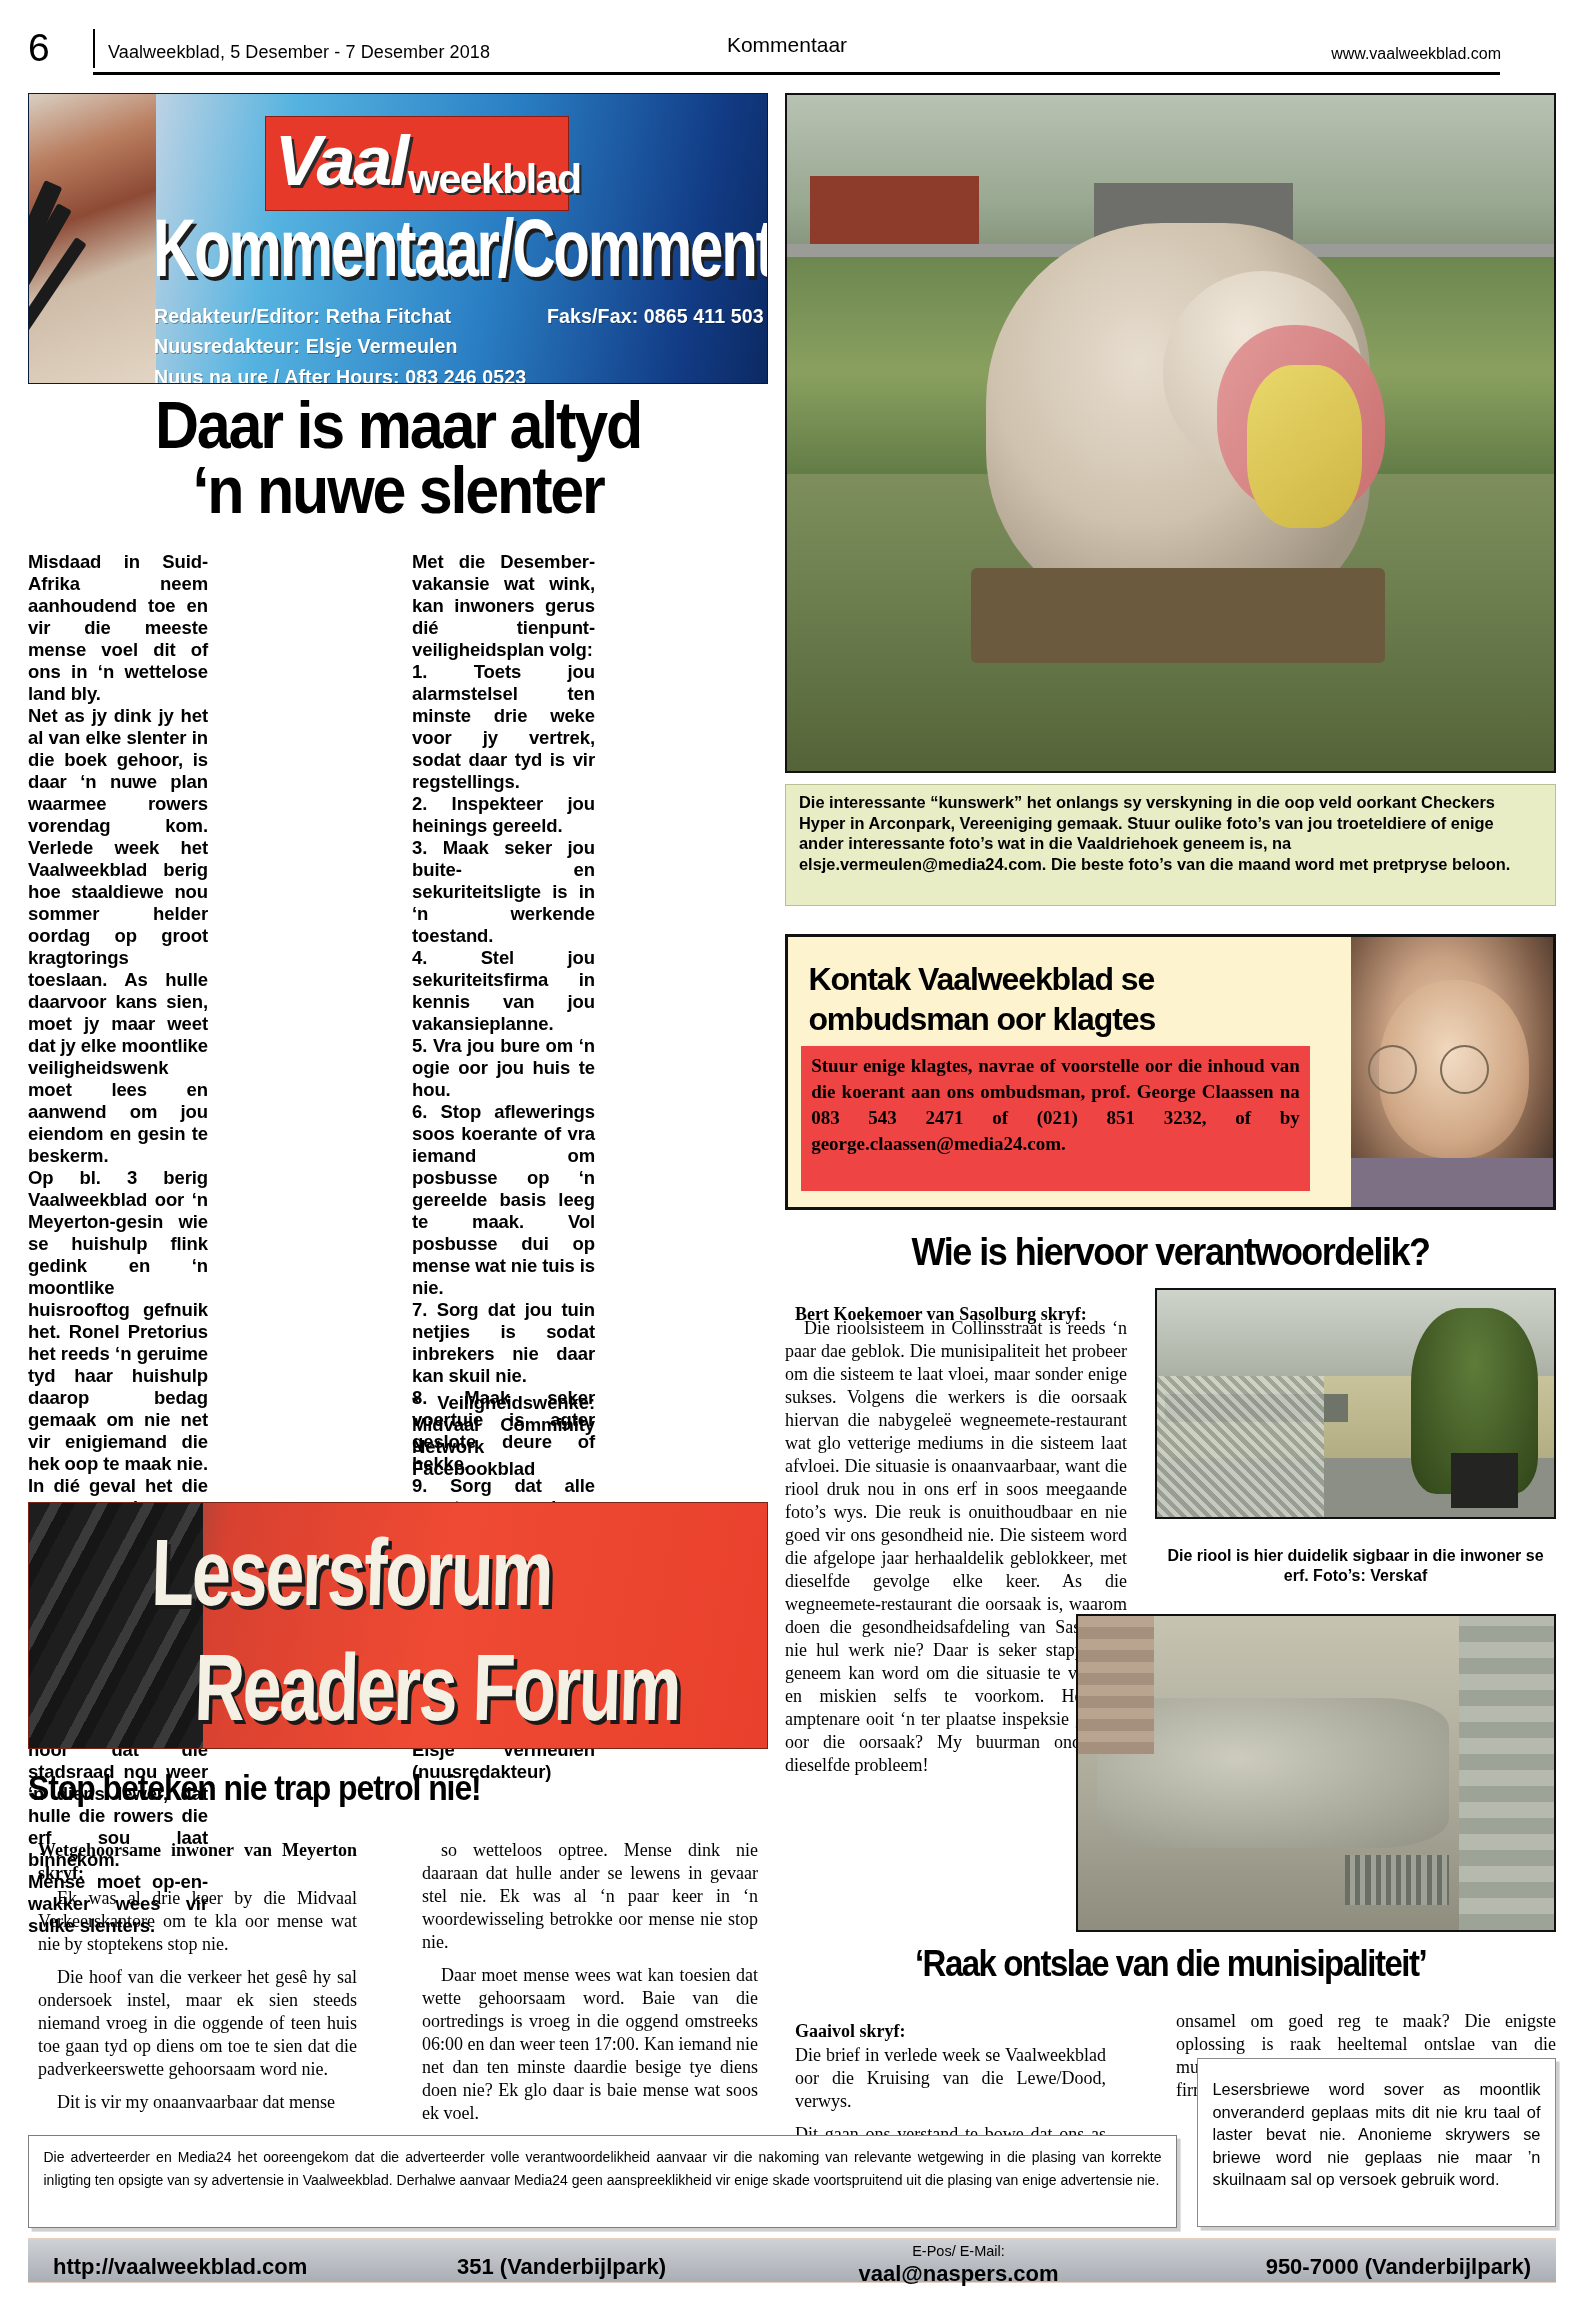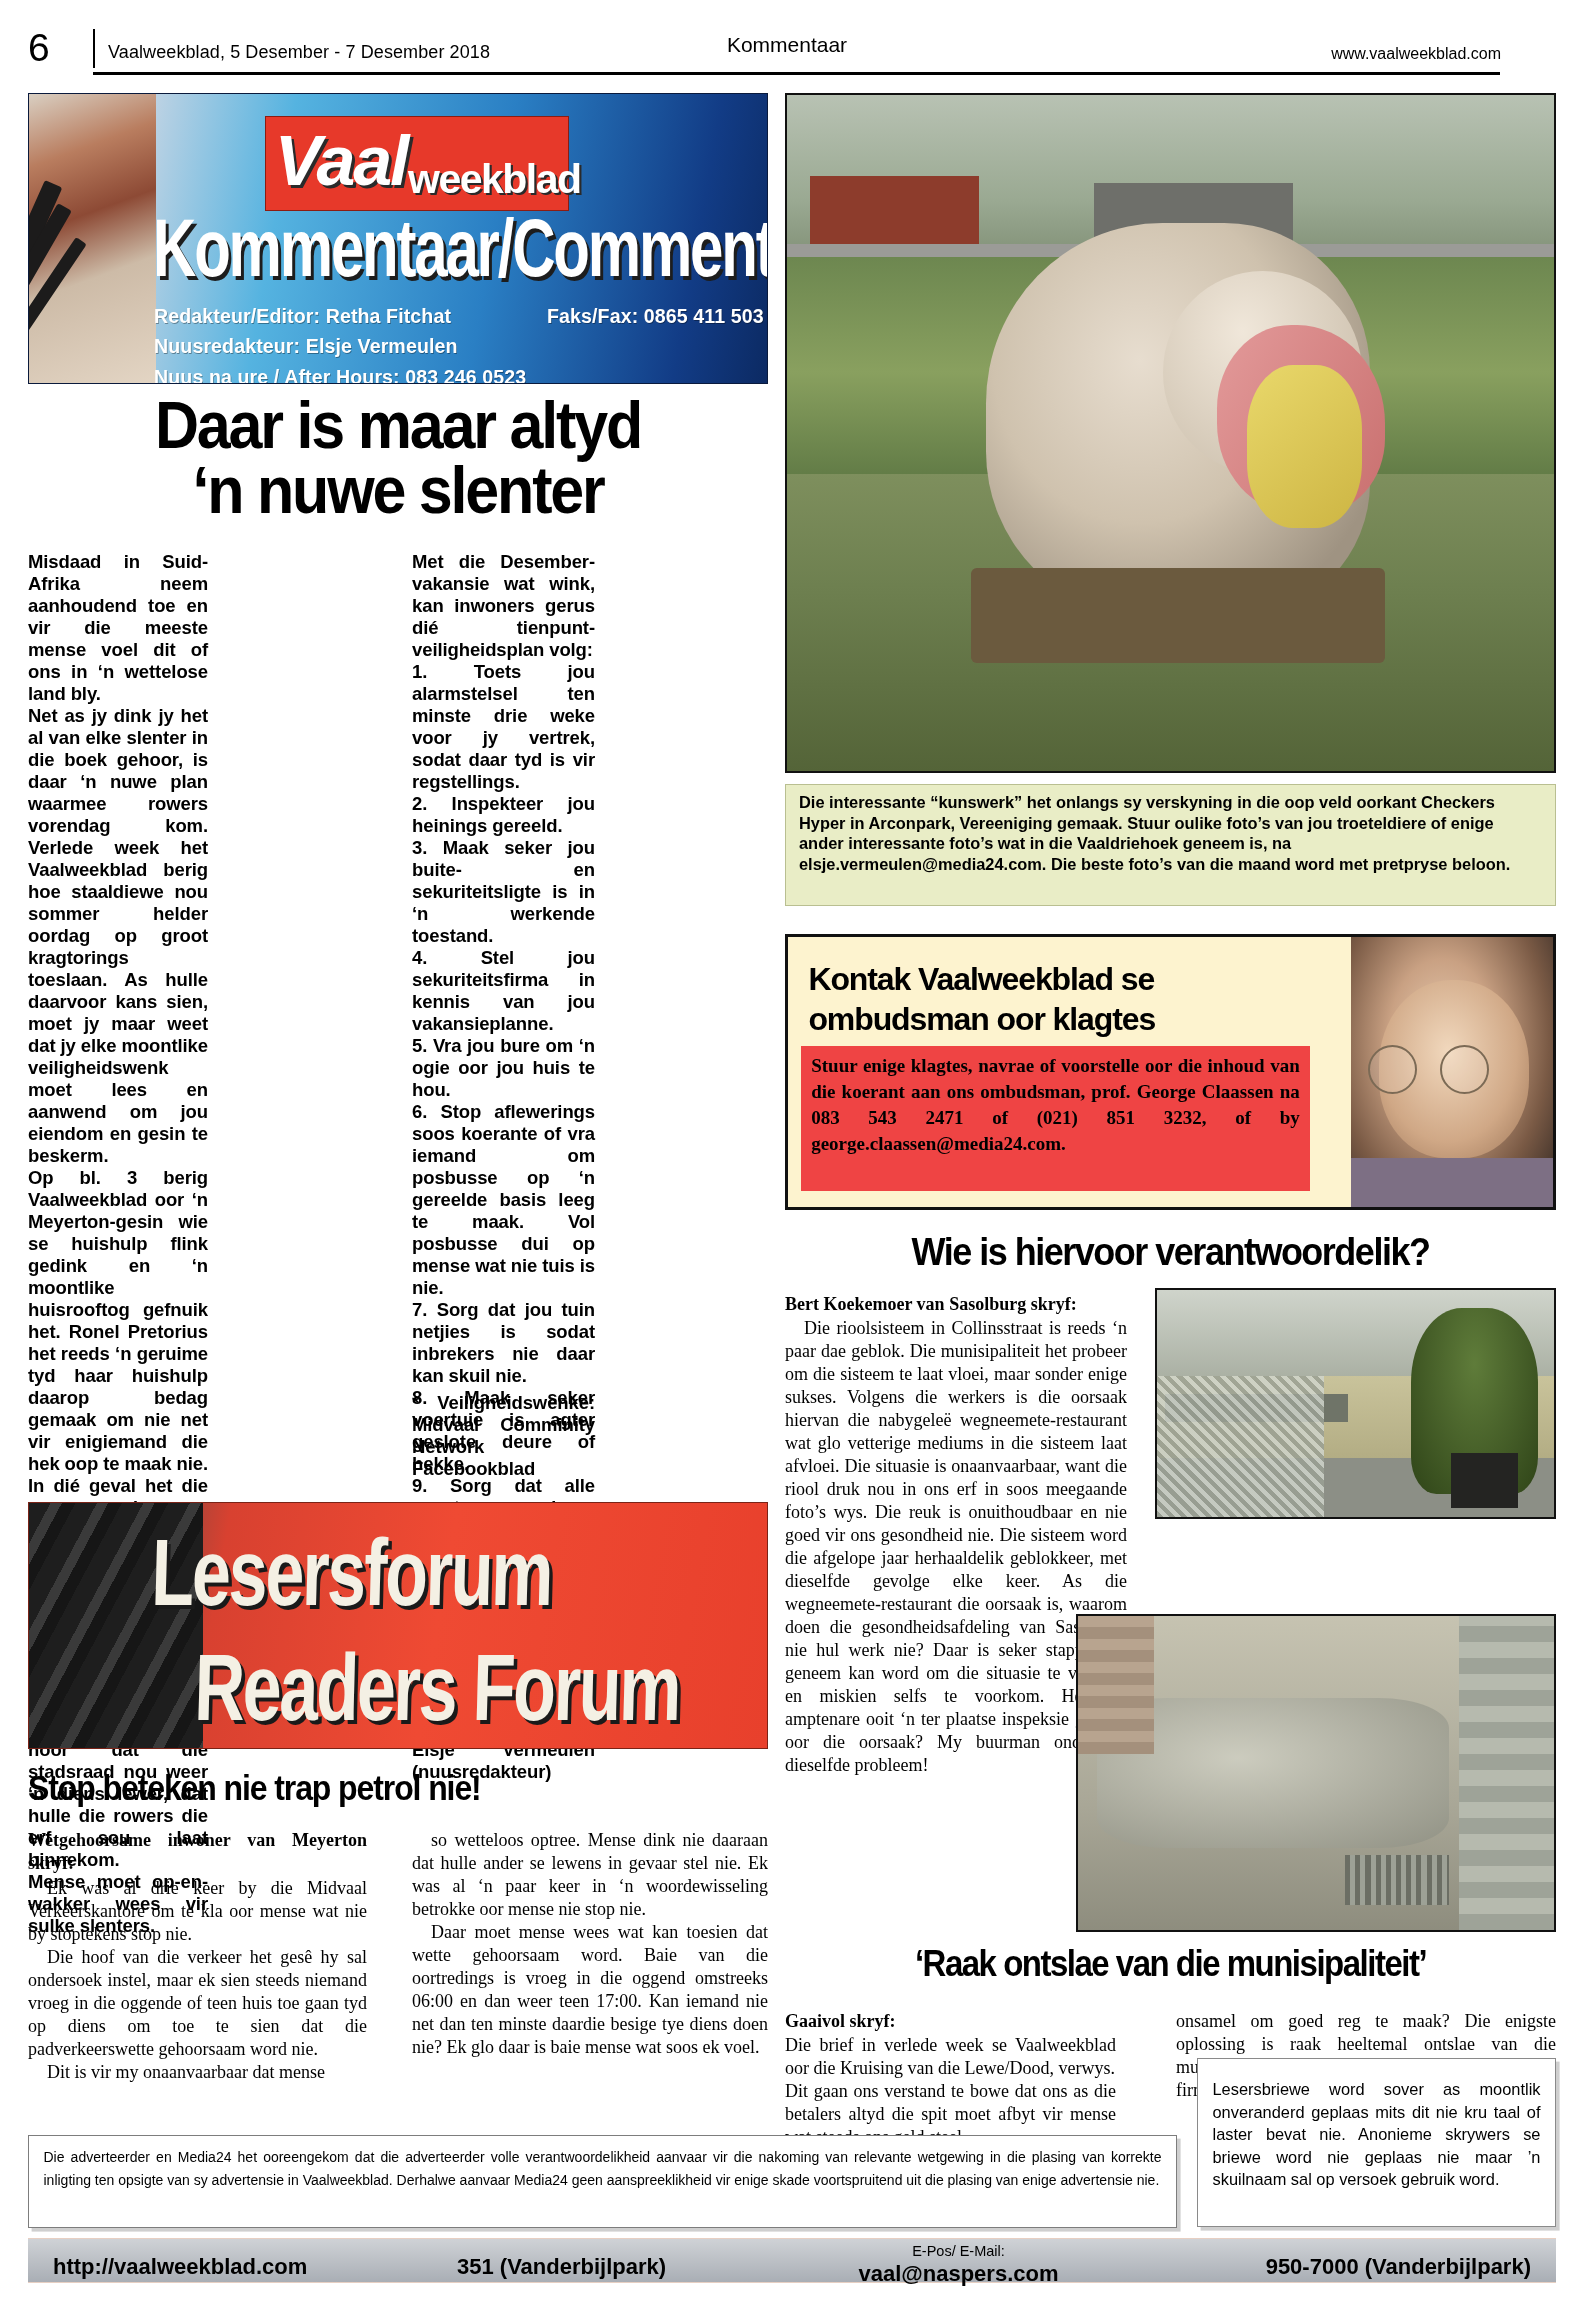--- a/index.html
+++ b/index.html
@@ -93,21 +93,21 @@
      background:rgba(255,255,255,.12);}
   .omb-collar{position:absolute;left:0;bottom:0;width:100%;height:18%;background:#7d6f84;}
 
   
   .sec-head{position:absolute;text-align:center;font-weight:bold;letter-spacing:-1.5px;
      transform:scaleY(1.1);transform-origin:center top;}
 
   
   .serif-col{position:absolute;font-family:"Liberation Serif",serif;font-size:18px;line-height:23px;
      text-align:justify;}
-  .serif-col p{margin:0;}
+  .serif-col p{margin:10px;}
   .serif-col .lead{font-weight:bold;}
   .indent{text-indent:19px;}
 
   
   .sew1{left:1155px;top:1288px;width:401px;height:231px;background:#8c8f86;}
   .sew1 .s-wall{position:absolute;left:0;top:0;width:100%;height:42%;
      background:linear-gradient(#cfd4cb,#a7ada0);}
   .sew1 .s-water{position:absolute;left:0;top:38%;width:100%;height:36%;
      background:linear-gradient(#c9c39b,#b3ad84);}
   .sew1 .s-plant{position:absolute;right:4%;top:8%;width:32%;height:82%;
@@ -258,20 +258,21 @@
 
   <div class="imgbox sew1">
     <div class="s-wall"></div>
     <div class="s-water"></div>
     <div class="s-kerb"></div>
     <div class="s-fence"></div>
     <div class="s-plant"></div>
     <div class="s-pot"></div>
   </div>
 
+  <div class="cap-sm" style="left:1155px;top:1546px;width:401px;">Die riool is hier duidelik sigbaar in die inwoner se erf. Foto’s: Verskaf</div>
 
   <div class="imgbox sew2">
     <div class="p-ground"></div>
     <div class="p-wet"></div>
     <div class="p-wall"></div>
     <div class="p-brick"></div>
     <div class="p-drain"></div>
   </div>
 
   <div class="sec-head" style="left:785px;top:1943px;width:771px;font-size:33px;line-height:38px;">‘Raak ontslae van die munisipaliteit’</div>

